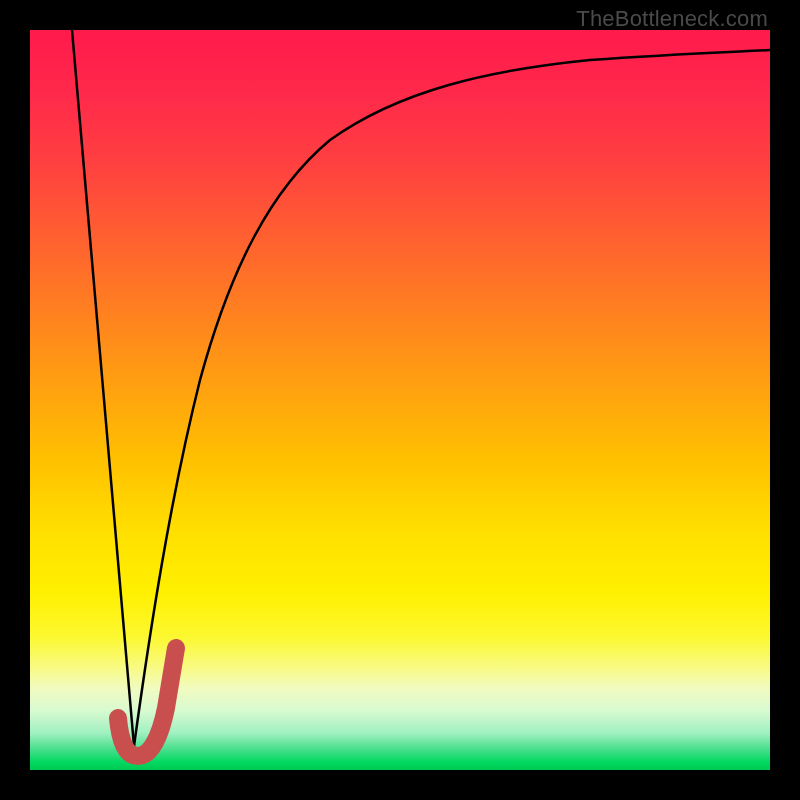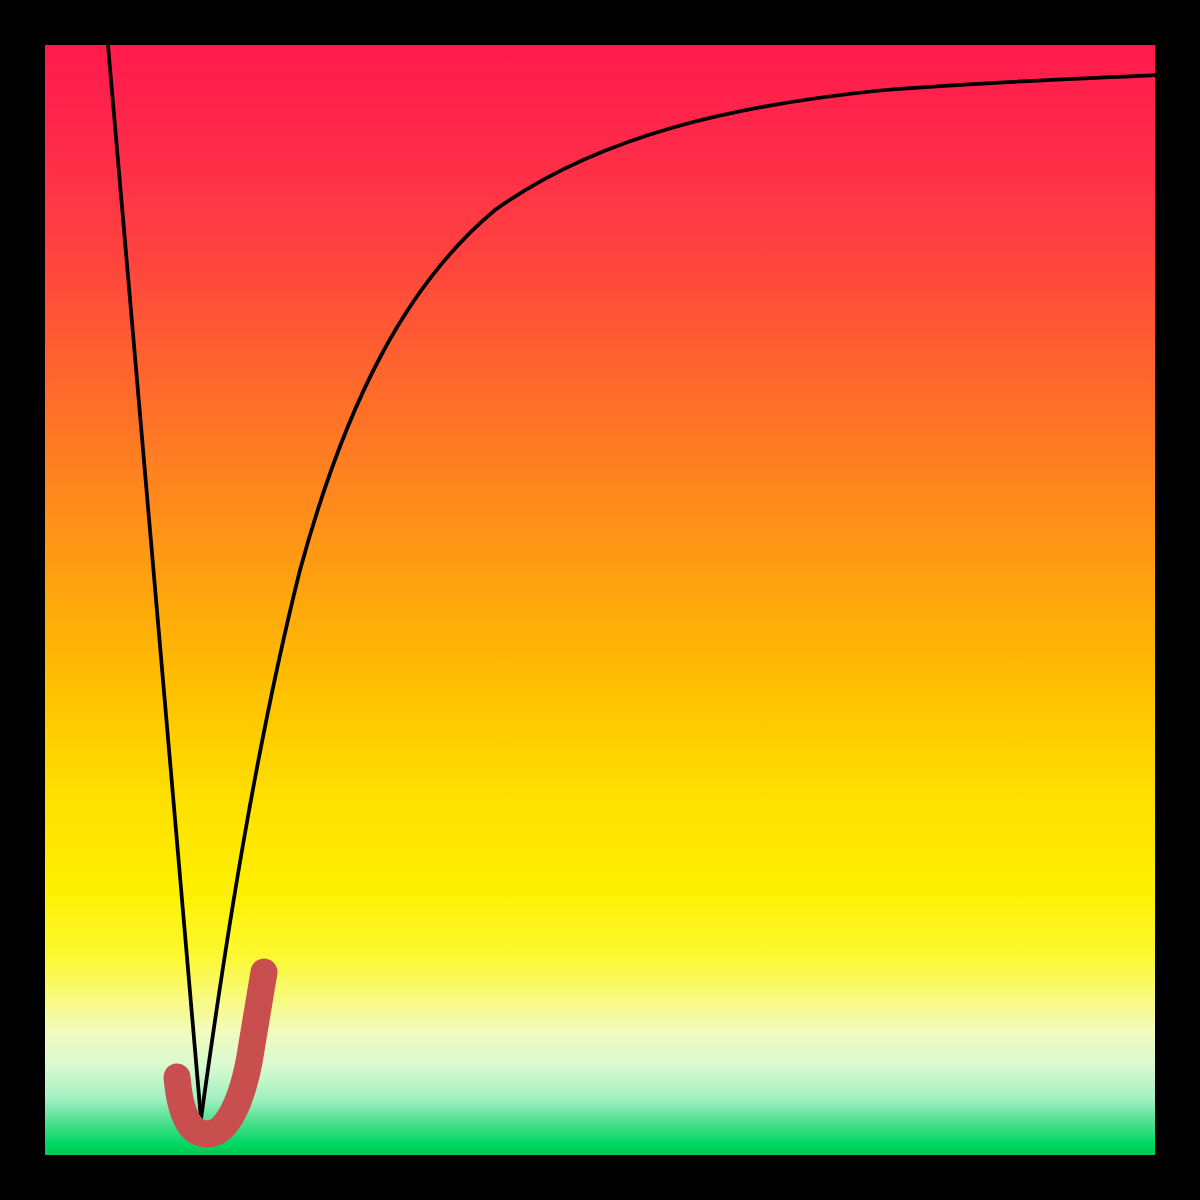--- a/index.html
+++ b/index.html
@@ -61,20 +61,21 @@
     height: 740px;
   }
 </style>
 </head>
 <body>
 
 <div class="chart-container">
 
   <div class="plot-area"></div>
 
+  <div class="watermark">TheBottleneck.com</div>
 
   <svg class="curves" viewBox="0 0 740 740">
 
     <path d="M 42,0 L 104,716" stroke="#000" stroke-width="2.5" fill="none"></path>
 
     <path d="M 104,716
              C 120,600 140,470 170,350
              C 200,240 240,160 300,110
              C 370,60 460,40 560,30
              C 640,24 700,22 740,20" stroke="#000" stroke-width="2.5" fill="none"></path>

